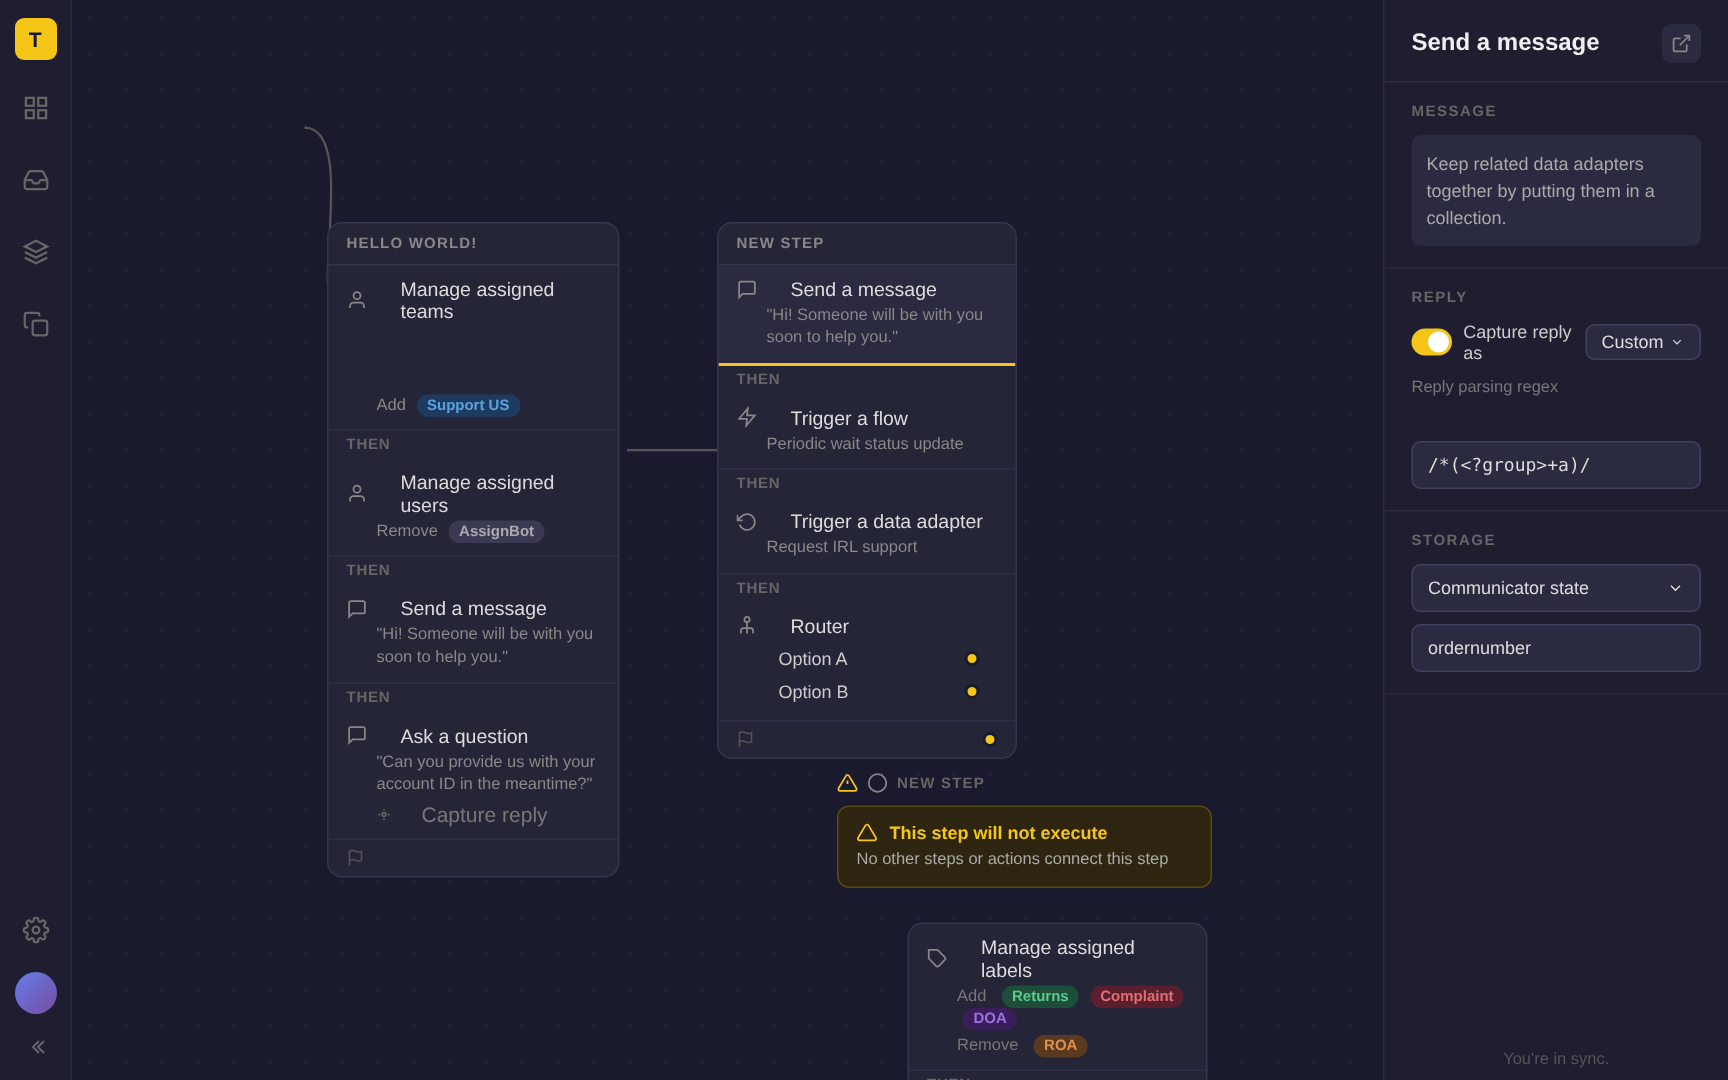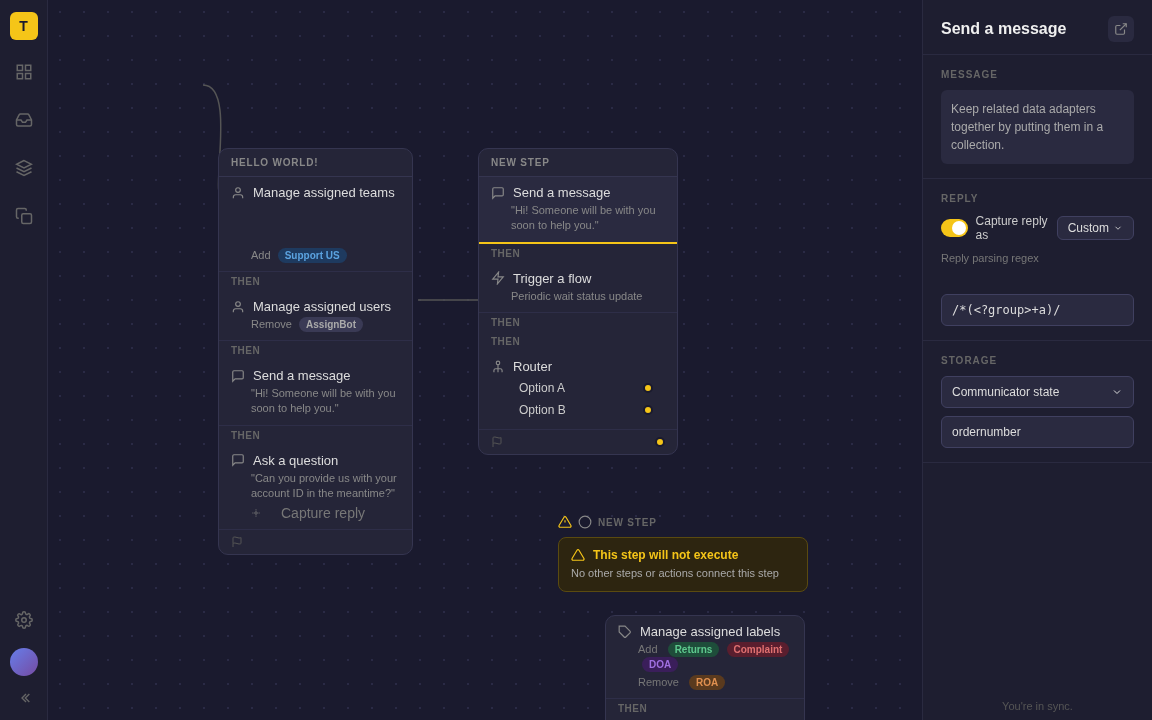--- a/index.html
+++ b/index.html
@@ -128,21 +128,21 @@
 
     .step-item {
       padding: 8px 12px;
       border-bottom: 1px solid #2e2e48;
     }
     .step-item:last-child { border-bottom: none; }
 
     .step-item-title {
       display: flex;
       align-items: center;
-      gap: 8px;
+      gap: 22px;
       font-size: 13px;
       font-weight: 500;
       color: #ddd;
       margin-bottom: 3px;
     }
     .step-item-title svg { width: 14px; height: 14px; color: #888; flex-shrink: 0; }
 
     .step-item-desc {
       font-size: 11px;
       color: #888;
@@ -537,20 +537,30 @@
       <div class="step-item-title">
         <svg viewBox="0 0 24 24" fill="none" stroke="currentColor" stroke-width="2">
             <polygon points="13 2 3 14 12 14 11 22 21 10 12 10 13 2"></polygon>
           </svg>
         <span>Trigger a flow</span>
       </div>
       <div class="step-item-desc">Periodic wait status update</div>
     </div>
     <div class="then-label">THEN</div>
 
+    <div class="step-item">
+      <div class="step-item-title">
+        <svg viewBox="0 0 24 24" fill="none" stroke="currentColor" stroke-width="2">
+            <polyline points="1 4 1 10 7 10"></polyline>
+            <path d="M3.51 15a9 9 0 102.13-9.36L1 10"></path>
+          </svg>
+        <span>Trigger a data adapter</span>
+      </div>
+      <div class="step-item-desc">Request IRL support</div>
+    </div>
     <div class="then-label">THEN</div>
 
     <div class="step-item">
       <div class="step-item-title">
         <svg viewBox="0 0 24 24" fill="none" stroke="currentColor" stroke-width="2">
             <circle cx="12" cy="5" r="3"></circle>
             <path d="M12 8v13"></path>
             <path d="M5 21v-3a3 3 0 013-3h8a3 3 0 013 3v3"></path>
           </svg>
         <span>Router</span>

